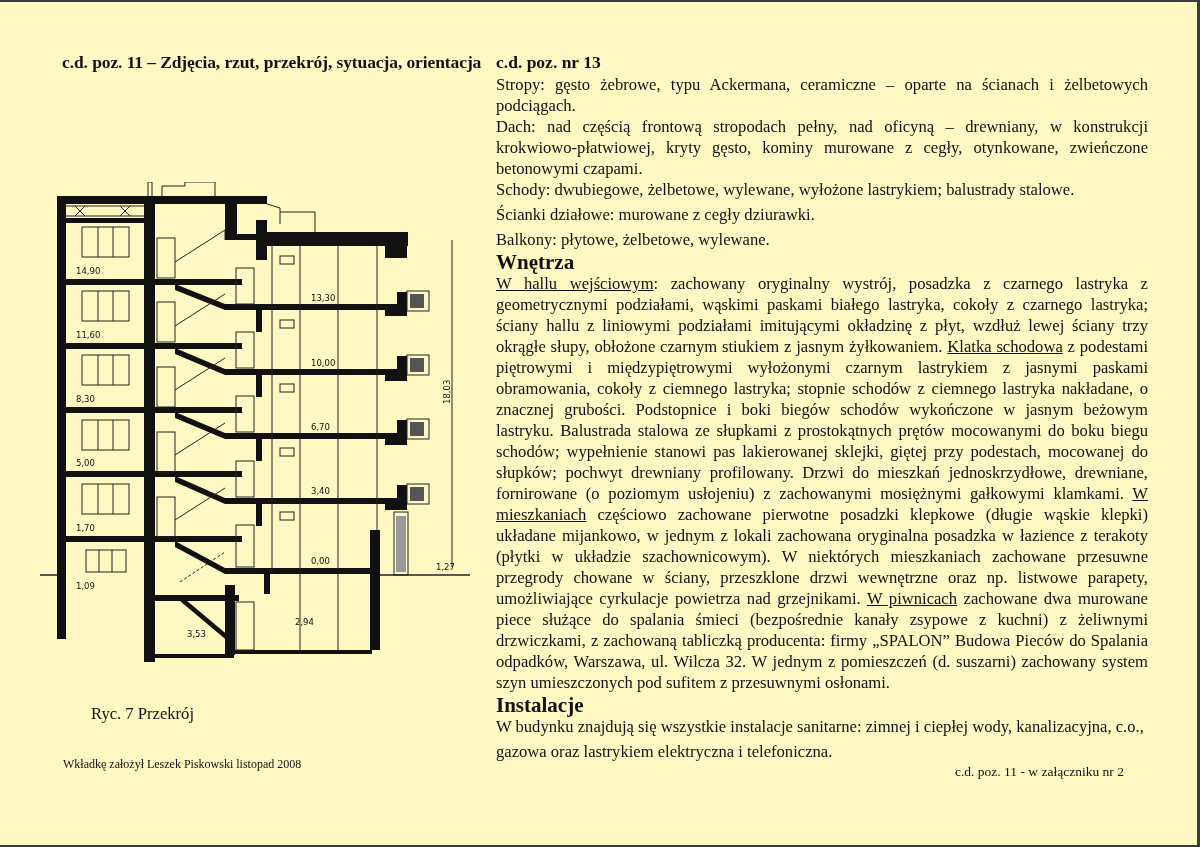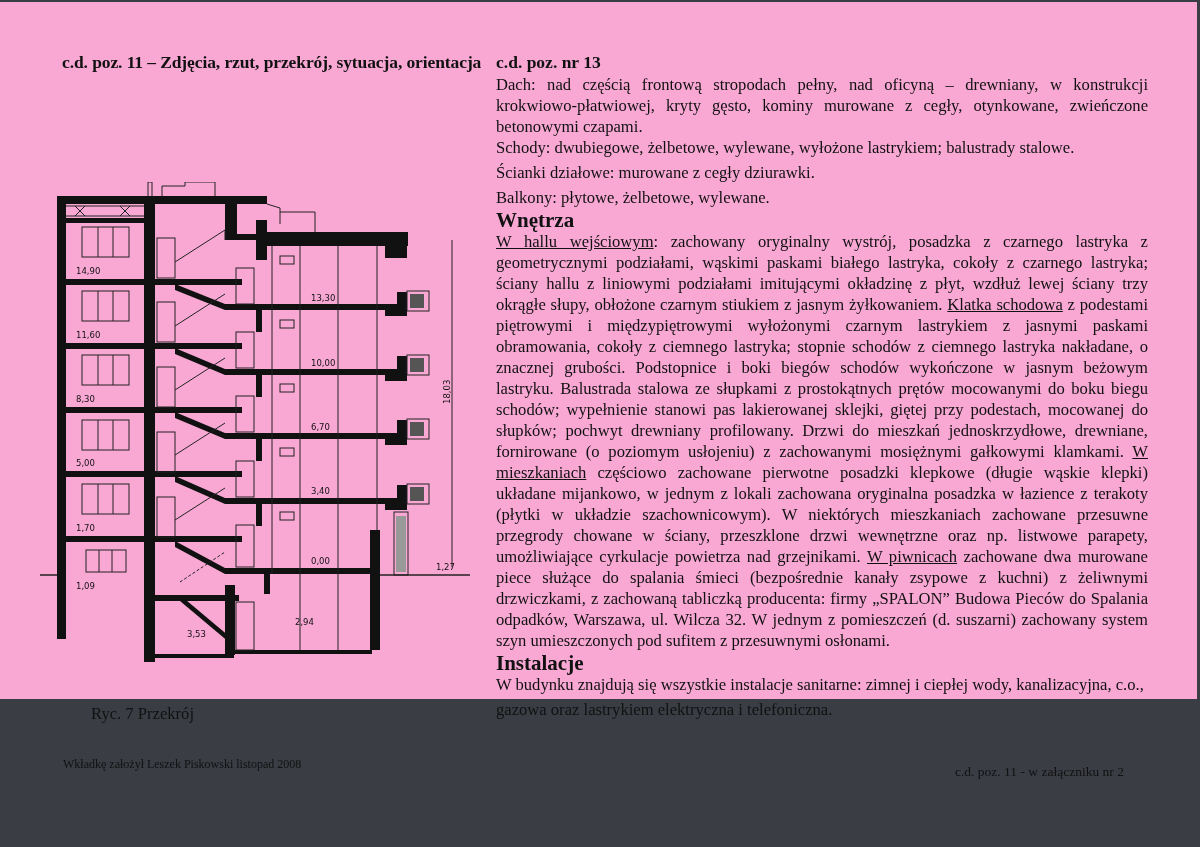--- a/index.html
+++ b/index.html
@@ -3,22 +3,22 @@
 <meta charset="utf-8">
 <style>
   html, body { margin: 0; padding: 0; }
   body {
     width: 1200px; height: 847px; overflow: hidden;
     background: #3a3d44;
     font-family: "Liberation Serif", serif;
     color: #111;
   }
   .page {
-    position: absolute; left: 0; top: 2px; width: 1197px; height: 697px;
-    background: #f9a8d4;
+    position: absolute; left: 0; top: 2px; width: 1197px; height: 843px;
+    background: #fef9c3;
   }
   .left-title {
     position: absolute; left: 62px; top: 50px;
     font-weight: bold; font-size: 17.5px; letter-spacing: -0.1px;
   }
   .right-title {
     position: absolute; left: 496px; top: 50px;
     font-weight: bold; font-size: 17.5px;
   }
   .right-col {
@@ -212,20 +212,21 @@
       </g>
     </svg>
   </div>
 
   <div class="caption">Ryc. 7  Przekrój</div>
   <div class="footer-left">Wkładkę założył   Leszek Piskowski   listopad 2008</div>
 
   <div class="right-title">c.d. poz. nr 13</div>
 
   <div class="right-col">
+    <p class="justify">Stropy: gęsto żebrowe, typu Ackermana, ceramiczne – oparte na ścianach i żelbetowych podciągach.</p>
     <p class="justify">Dach: nad częścią frontową stropodach pełny, nad oficyną – drewniany, w konstrukcji krokwiowo-płatwiowej, kryty gęsto, kominy murowane z cegły, otynkowane, zwieńczone betonowymi czapami.</p>
     <p>Schody: dwubiegowe, żelbetowe, wylewane, wyłożone lastrykiem; balustrady stalowe.</p>
     <p class="gap">Ścianki działowe: murowane z cegły dziurawki.</p>
     <p class="gap">Balkony: płytowe, żelbetowe, wylewane.</p>
     <h3>Wnętrza</h3>
     <p class="justify"><span class="u">W hallu wejściowym</span><span>: zachowany oryginalny wystrój, posadzka z czarnego lastryka z geometrycznymi podziałami, wąskimi paskami białego lastryka, cokoły z czarnego lastryka; ściany hallu z liniowymi podziałami imitującymi  okładzinę z płyt, wzdłuż lewej ściany trzy okrągłe słupy, obłożone czarnym stiukiem z jasnym żyłkowaniem. </span><span class="u">Klatka schodowa</span><span> z podestami piętrowymi i międzypiętrowymi wyłożonymi czarnym lastrykiem z jasnymi paskami obramowania, cokoły z ciemnego lastryka; stopnie schodów z ciemnego lastryka nakładane, o znacznej grubości. Podstopnice i boki biegów schodów wykończone w jasnym beżowym lastryku. Balustrada stalowa ze słupkami z prostokątnych prętów mocowanymi do boku biegu schodów; wypełnienie stanowi pas lakierowanej sklejki, giętej przy podestach, mocowanej do słupków; pochwyt drewniany profilowany. Drzwi do mieszkań jednoskrzydłowe, drewniane, fornirowane (o poziomym usłojeniu) z zachowanymi mosiężnymi gałkowymi klamkami. </span><span class="u">W mieszkaniach</span><span> częściowo zachowane pierwotne posadzki klepkowe (długie wąskie klepki) układane mijankowo, w jednym z lokali zachowana oryginalna posadzka w łazience z terakoty (płytki w układzie szachownicowym). W niektórych mieszkaniach zachowane przesuwne przegrody chowane w ściany, przeszklone drzwi wewnętrzne oraz np. listwowe parapety, umożliwiające cyrkulacje powietrza nad grzejnikami. </span><span class="u">W piwnicach</span><span> zachowane dwa murowane piece służące do spalania śmieci (bezpośrednie kanały zsypowe z kuchni) z żeliwnymi drzwiczkami, z zachowaną tabliczką producenta: firmy „SPALON” Budowa Pieców do Spalania odpadków, Warszawa, ul. Wilcza 32. W jednym z pomieszczeń (d. suszarni) zachowany system szyn umieszczonych pod sufitem z przesuwnymi osłonami.</span></p>
     <h3>Instalacje</h3>
     <p>W budynku znajdują się wszystkie instalacje sanitarne: zimnej i ciepłej wody, kanalizacyjna, c.o.,</p>
     <p class="gap">gazowa oraz lastrykiem elektryczna i telefoniczna.</p>
   </div>

